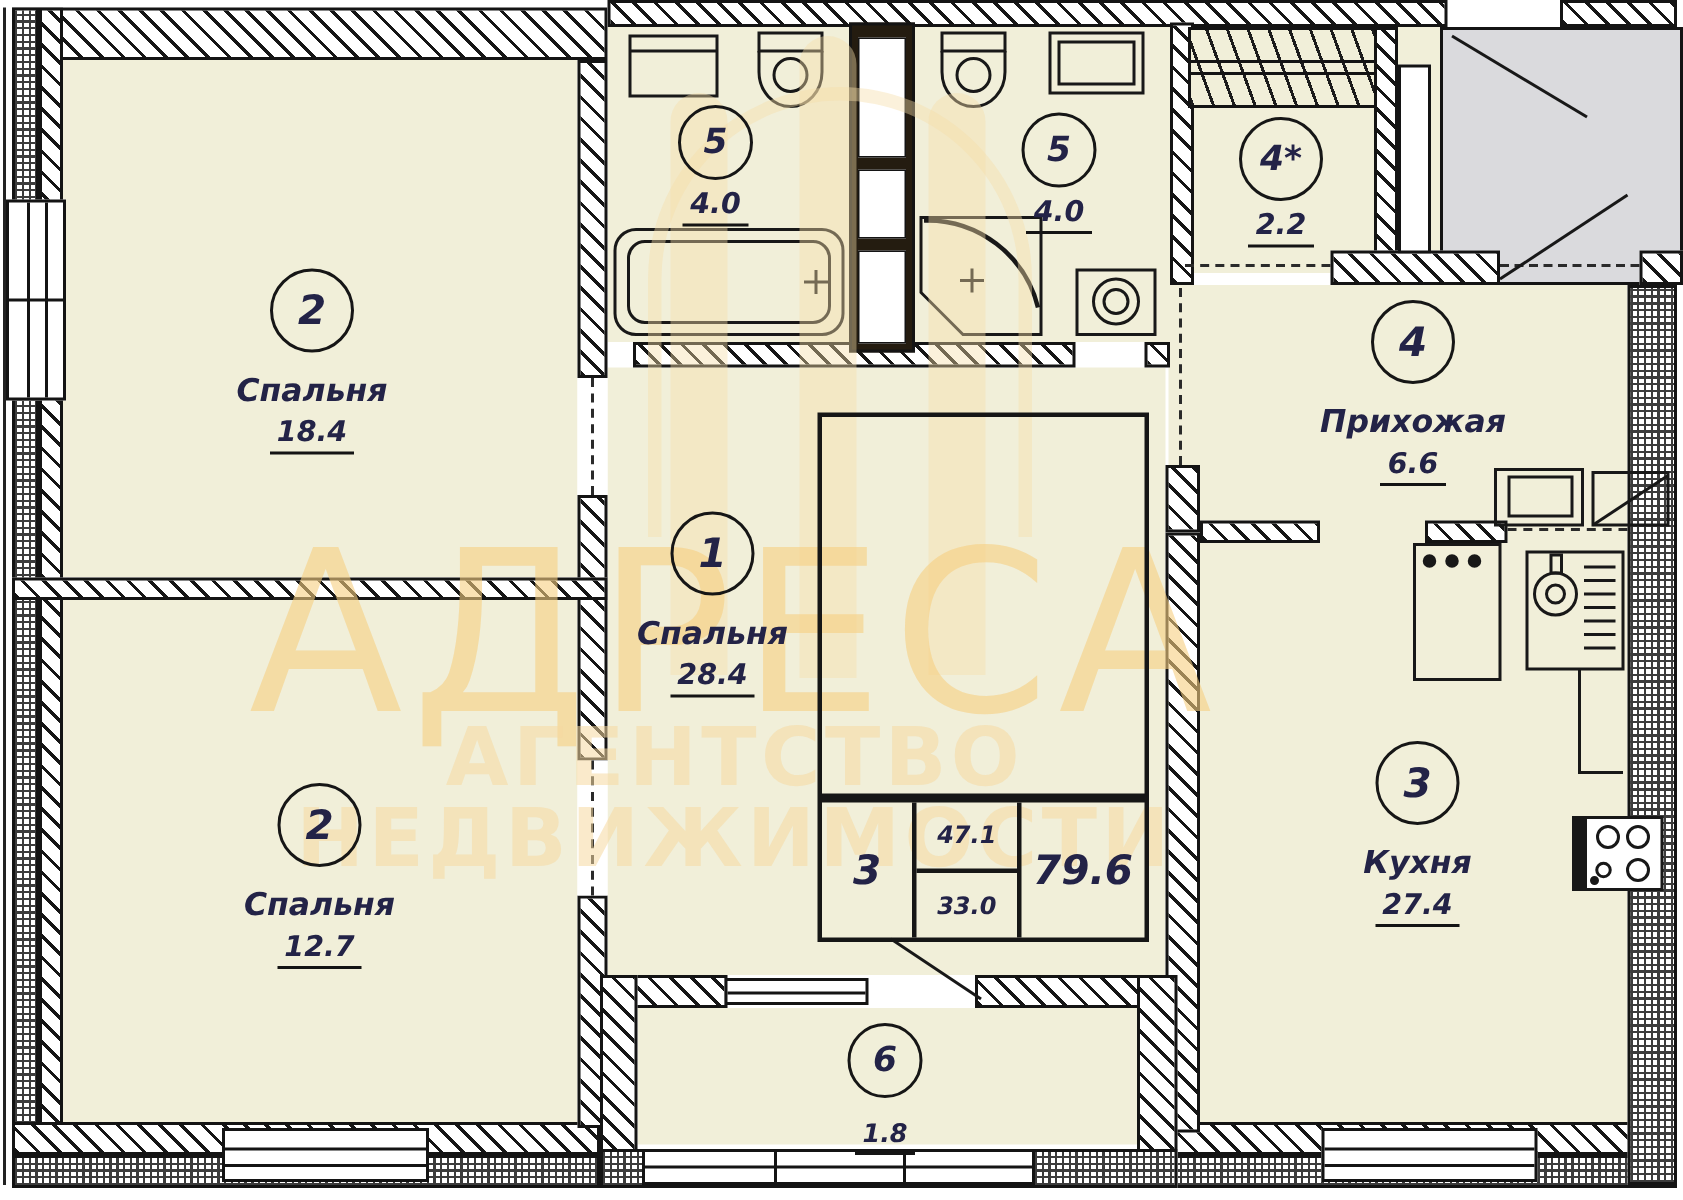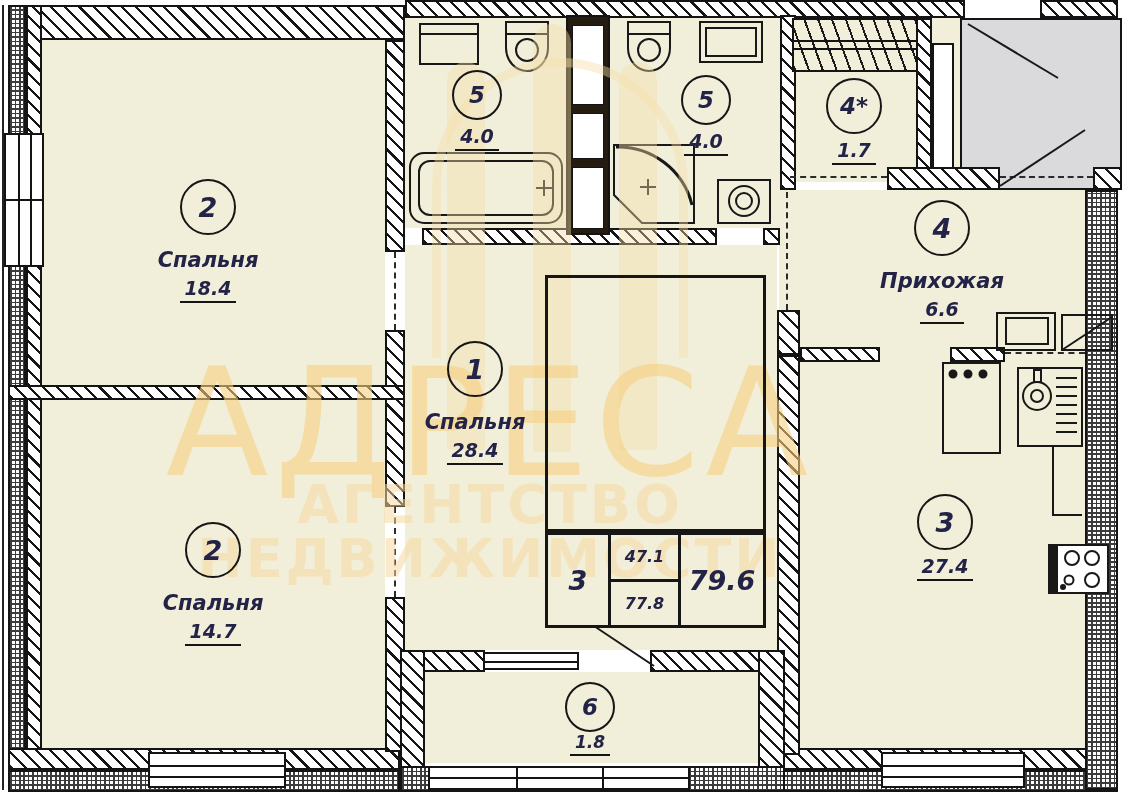--- a/index.html
+++ b/index.html
@@ -226,56 +226,57 @@
   <div class="abs wm wm-sub" style="left:60px;top:478px;width:860px;">АГЕНТСТВО НЕДВИЖИМОСТИ</div>
 
   <div class="abs rlabel" style="left:128px;top:179px;width:160px;">
     <div class="circle" style="width:52px;height:52px;">2</div>
     <div class="rname">Спальня</div>
     <div><span class="rarea">18.4</span></div>
   </div>
   <div class="abs rlabel" style="left:133px;top:522px;width:160px;">
     <div class="circle" style="width:52px;height:52px;">2</div>
     <div class="rname">Спальня</div>
-    <div><span class="rarea">14.7</span></div>
+    <div><span class="rarea">12.7</span></div>
   </div>
   <div class="abs rlabel" style="left:395px;top:341px;width:160px;">
     <div class="circle" style="width:52px;height:52px;">1</div>
     <div class="rname">Спальня</div>
     <div><span class="rarea">28.4</span></div>
   </div>
   <div class="abs rlabel" style="left:397px;top:70px;width:160px;">
     <div class="circle sm" style="width:46px;height:46px;">5</div>
     <div><span class="rarea">4.0</span></div>
   </div>
   <div class="abs rlabel" style="left:626px;top:75px;width:160px;">
     <div class="circle sm" style="width:46px;height:46px;">5</div>
     <div><span class="rarea">4.0</span></div>
   </div>
   <div class="abs rlabel" style="left:774px;top:78px;width:160px;">
     <div class="circle sm" style="width:52px;height:52px;">4*</div>
-    <div><span class="rarea">1.7</span></div>
+    <div><span class="rarea">2.2</span></div>
   </div>
   <div class="abs rlabel" style="left:862px;top:200px;width:160px;">
     <div class="circle" style="width:52px;height:52px;">4</div>
     <div class="rname">Прихожая</div>
     <div><span class="rarea">6.6</span></div>
   </div>
   <div class="abs rlabel" style="left:865px;top:494px;width:160px;">
     <div class="circle" style="width:52px;height:52px;">3</div>
+    <div class="rname">Кухня</div>
     <div><span class="rarea">27.4</span></div>
   </div>
   <div class="abs rlabel" style="left:510px;top:682px;width:160px;">
     <div class="circle sm" style="width:46px;height:46px;">6</div>
-    <div><span class="rarea" style="font-size:17px;margin-top:0;">1.8</span></div>
+    <div><span class="rarea" style="font-size:17px;margin-top:14px;">1.8</span></div>
   </div>
 
   <div class="abs stamp" style="left:545px;top:275px;width:221px;height:257px;"></div>
   <div class="abs stable" style="left:545px;top:532px;width:221px;height:96px;">
     <div class="c c1">3</div>
     <div class="c2">
       <div class="r r1">47.1</div>
-      <div class="r">77.8</div>
+      <div class="r">33.0</div>
     </div>
     <div class="c c3">79.6</div>
   </div>
 
 </div>
 
 </body></html>

